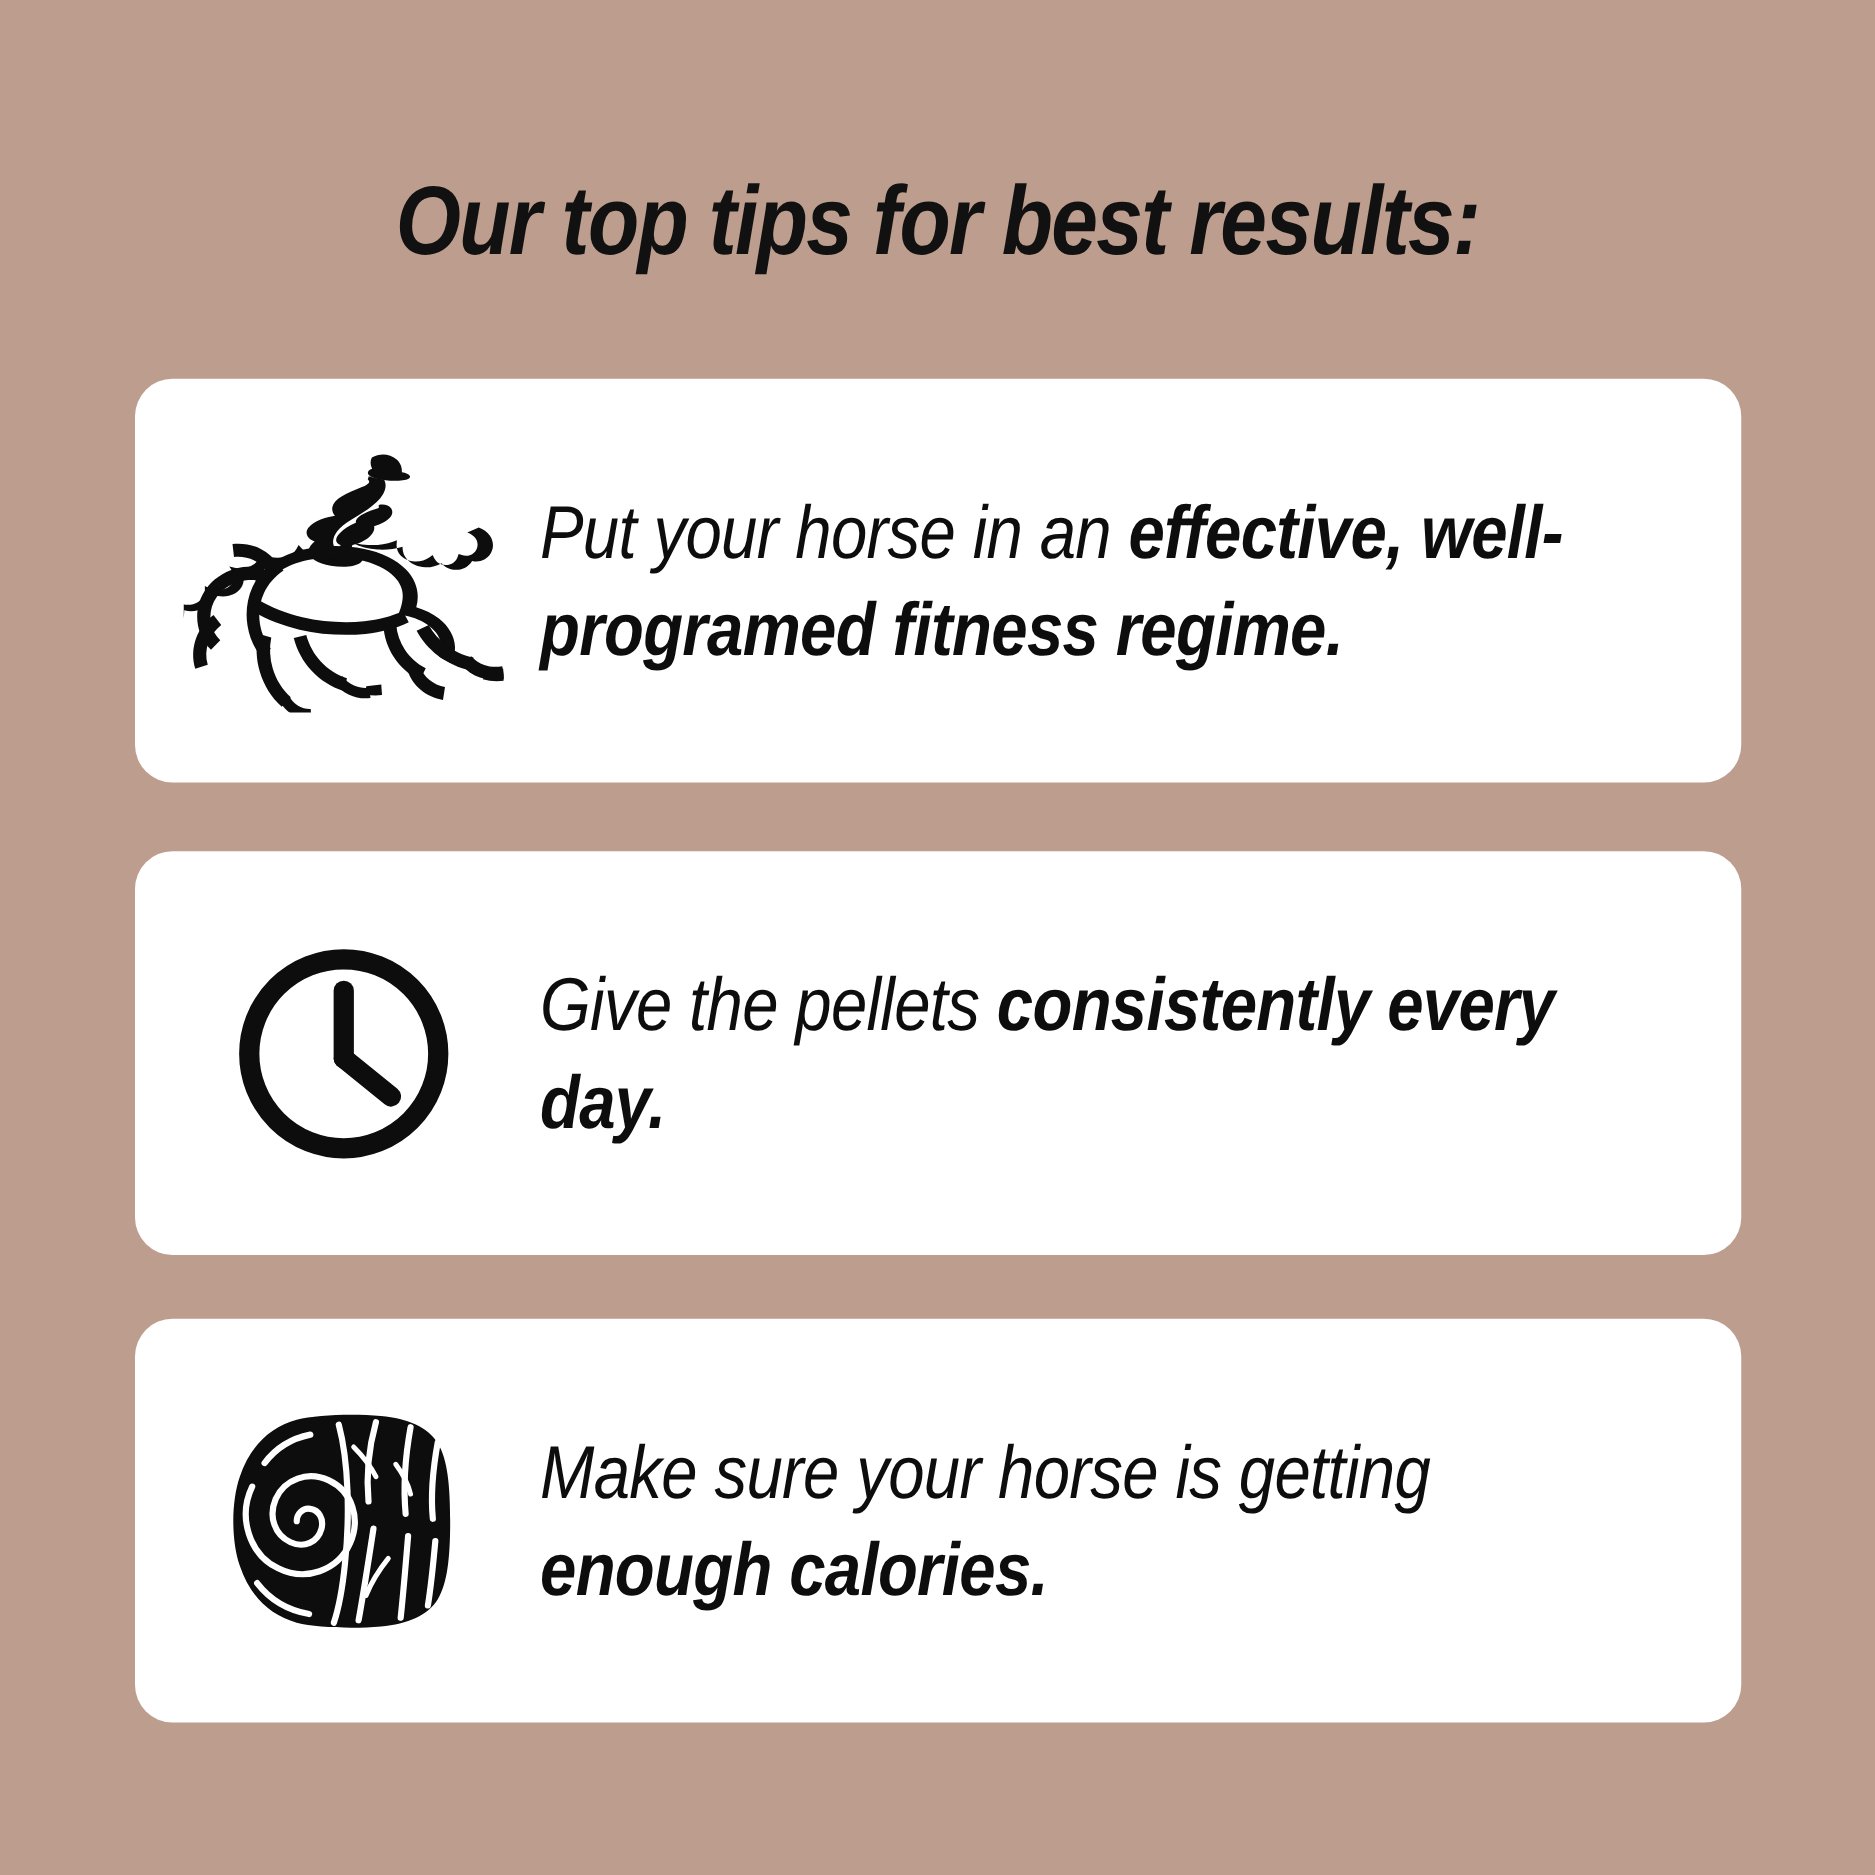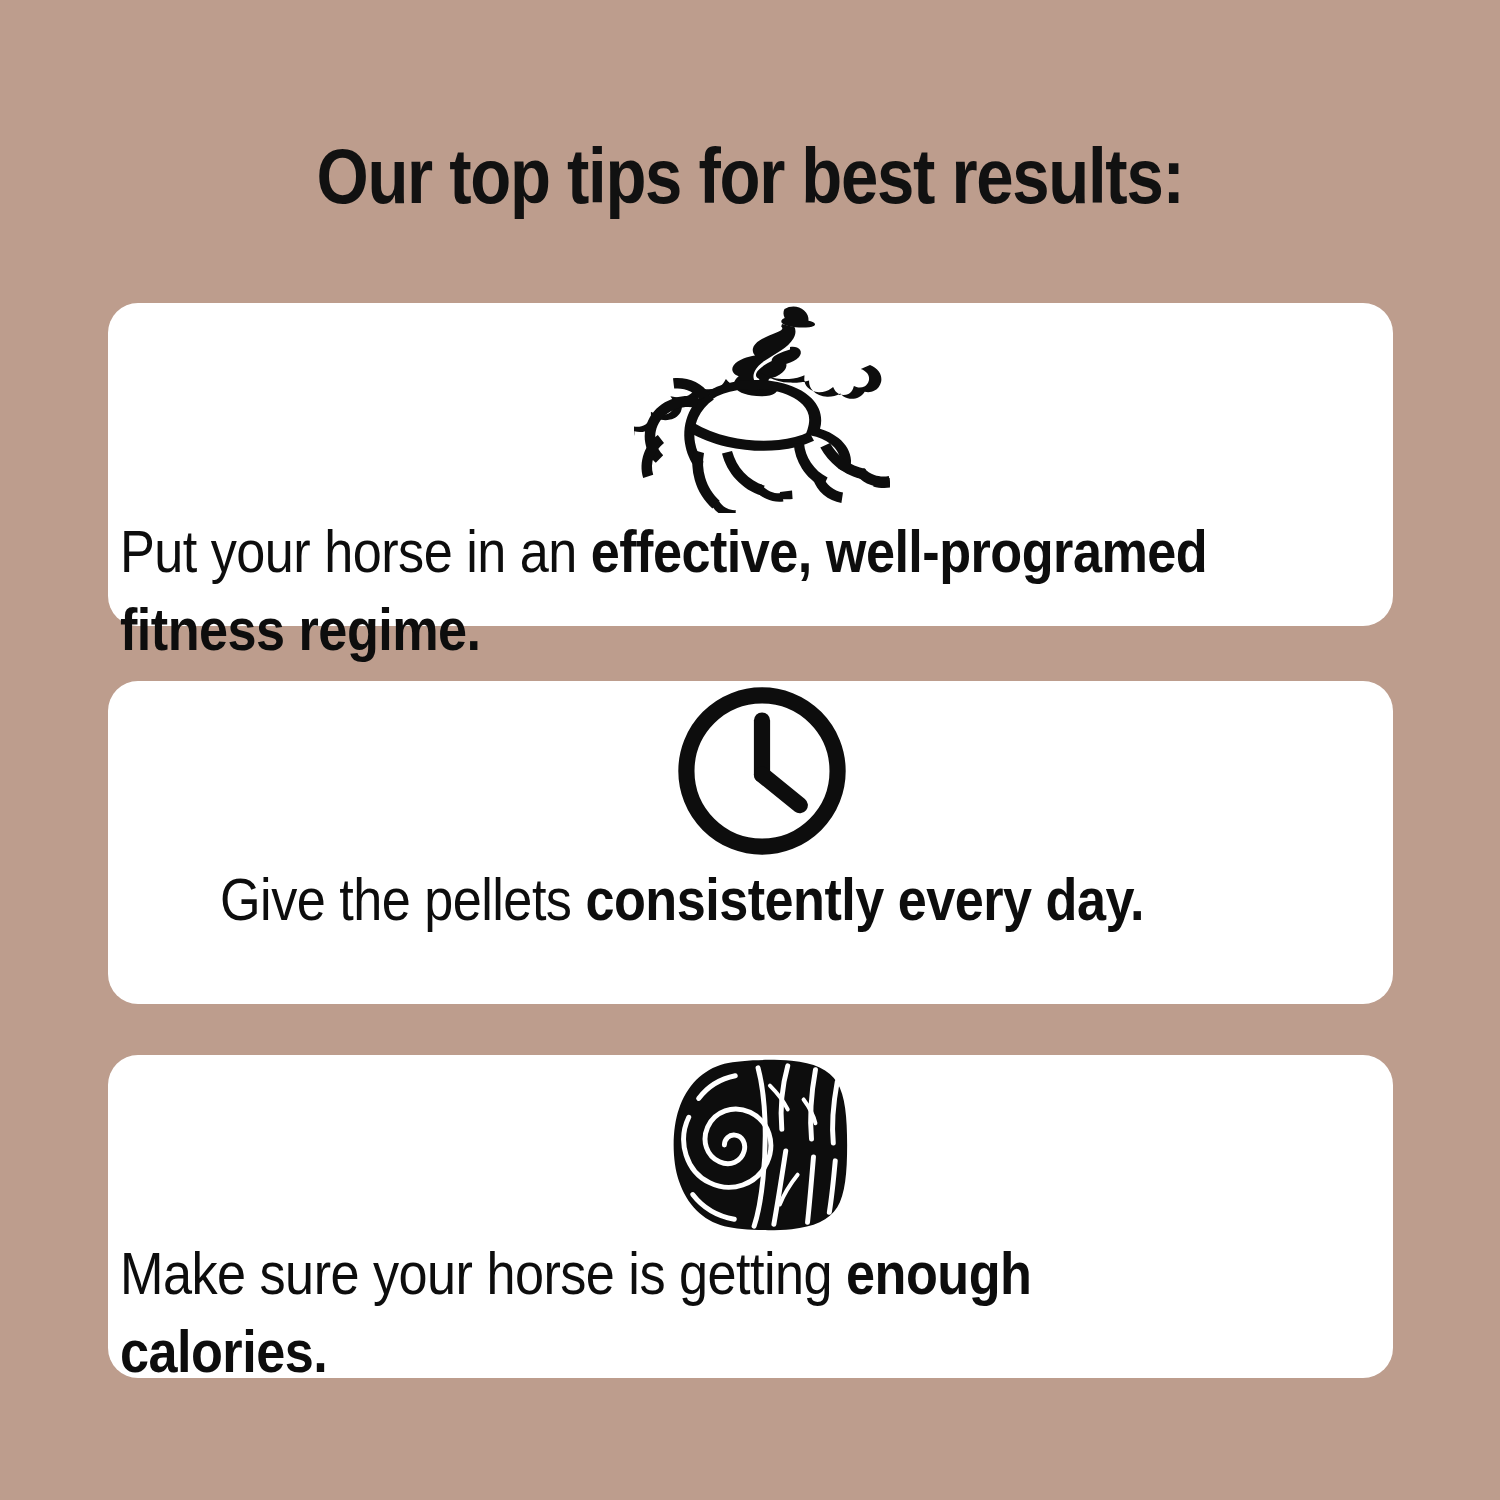--- a/index.html
+++ b/index.html
@@ -13,20 +13,21 @@
     background: #bd9d8d;
     font-family: "Liberation Sans", sans-serif;
     overflow: hidden;
   }
 
   .page {
     position: relative;
     width: 1500px;
     height: 1500px;
     box-sizing: border-box;
+    font-style: italic;
   }
 
   
   .page-title {
     position: absolute;
     top: 78px;
     left: 0;
     width: 1500px;
     text-align: center;
     color: #111111;
@@ -42,21 +43,21 @@
 
   
   .card {
     position: absolute;
     left: 108px;
     width: 1285px;
     background: #ffffff;
     border-radius: 30px;
     box-sizing: border-box;
     display: flex;
-    flex-direction: column;
+    flex-direction: row;
     align-items: center;
   }
   #card-1 { top: 303px;  height: 323px; }
   #card-2 { top: 681px;  height: 323px; }
   #card-3 { top: 1055px; height: 323px; }
 
   .card-icon {
     flex: 0 0 auto;
     width: 290px;
     display: flex;

